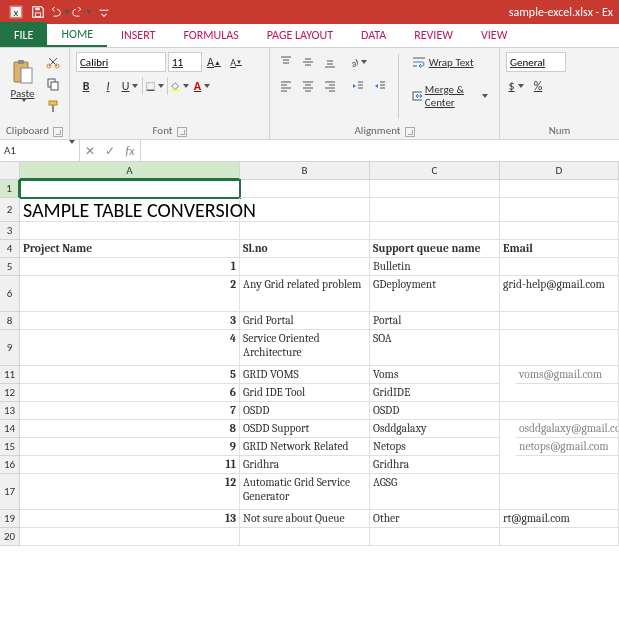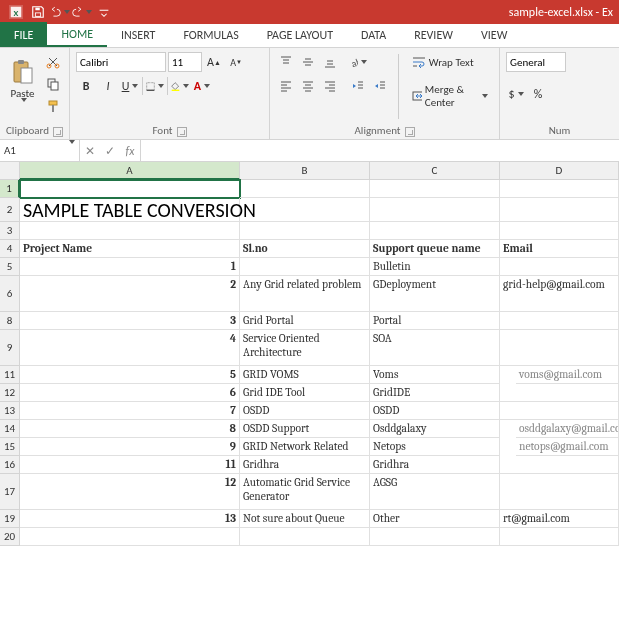--- a/index.html
+++ b/index.html
@@ -9,27 +9,27 @@
   .qat { background: linear-gradient(#c8392f,#c8392f); height: 24px; display: flex; align-items: center; padding: 0 6px; color: #fff;}
   .qat .icon { width: 20px; height: 20px; display: inline-flex; align-items: center; justify-content: center; margin-right: 2px; border-radius: 2px; }
   .qat .group { display:flex; align-items:center; }
   .qat .spacer { flex: 1; }
   .qat .title { color: #fff; font-size: 12px; white-space: nowrap; }
   .qat svg { width:14px; height:14px; }
 
   
   .tabs { background: #fff; height: 24px; display: flex; align-items: flex-end; border-bottom: 1px solid #d4d4d4; font-size: 12px;}
   .file-tab { background: #217346; color: #fff; padding: 4px 14px; height: 25px; display:flex; align-items:center; font-size: 12px; }
-  .tab { padding: 4px 14px; color: #404040; cursor: default; height:24px; display:flex; align-items:center;}
+  .tab { padding: 4px 14px; color: #be185d; cursor: default; height:24px; display:flex; align-items:center;}
   .tab.active { color: #217346; border-bottom: 2px solid #217346; font-weight:400;}
 
   
   .ribbon { background: #f3f3f3; border-bottom: 1px solid #d4d4d4; height: 92px; display: flex; }
   .rgroup { border-right: 1px solid #d4d4d4; padding: 4px 6px 2px 6px; display: flex; flex-direction: column; justify-content: space-between;}
-  .rgroup .body { display:flex; gap:4px; flex:1;}
+  .rgroup .body { display:flex; gap:4px; flex:1;text-decoration:underline;}
   .rgroup .label { text-align: center; font-size: 11px; color: #666; padding-top: 2px; height:16px; display:flex; align-items:flex-end; justify-content:center; gap:4px;}
   .rgroup .label .launcher { width:10px;height:10px; border:1px solid #aaa; position:relative;}
   .rgroup .label .launcher::after{content:"";position:absolute;right:1px;bottom:1px;width:4px;height:4px;border-right:1px solid #aaa;border-bottom:1px solid #aaa;}
   .btn-big { width:40px; display:flex; flex-direction:column; align-items:center; justify-content:center; font-size:11px; gap:2px; border:1px solid transparent; padding:2px;}
   .mini { width:20px; height:20px; display:inline-flex; align-items:center; justify-content:center; border:1px solid transparent;}
   .col { display:flex; flex-direction:column; gap:2px;}
   .row { display:flex; align-items:center; gap:2px;}
   select.fake, input.fake { height:20px; border:1px solid #ccc; background:#fff; font-size:11px; padding:0 3px;}
   .font-name { width:90px;}
   .font-size { width:34px;}
@@ -287,21 +287,21 @@
           </div>
       </div>
     </div>
     <div class="label">
         <span>Alignment</span>
         <span class="launcher"></span>
       </div>
   </div>
 
   <div class="rgroup" style="flex:1; border-right:none;">
-    <div class="body col" style="gap:12px;">
+    <div class="body col" style="gap:4px;">
       <input class="fake" style="width: 60px;" value="General">
       <div class="row">
         <span class="mini drop">$</span>
         <span class="mini">%</span>
       </div>
     </div>
     <div class="label">
         <span>Num</span>
       </div>
   </div>

